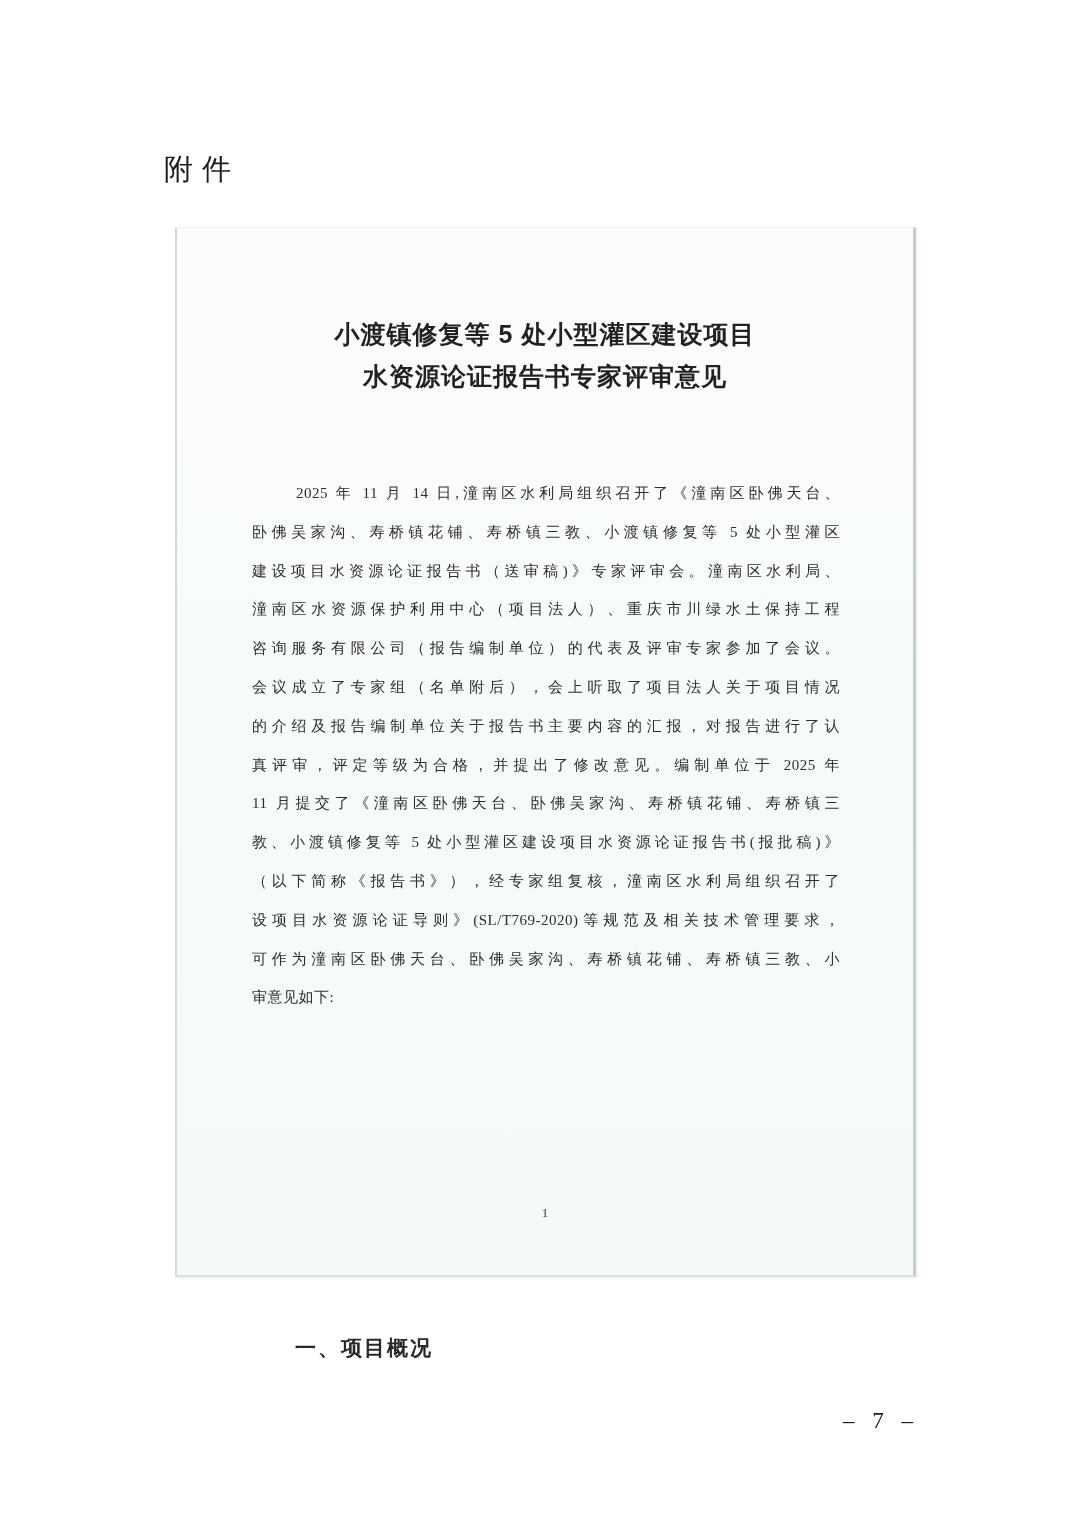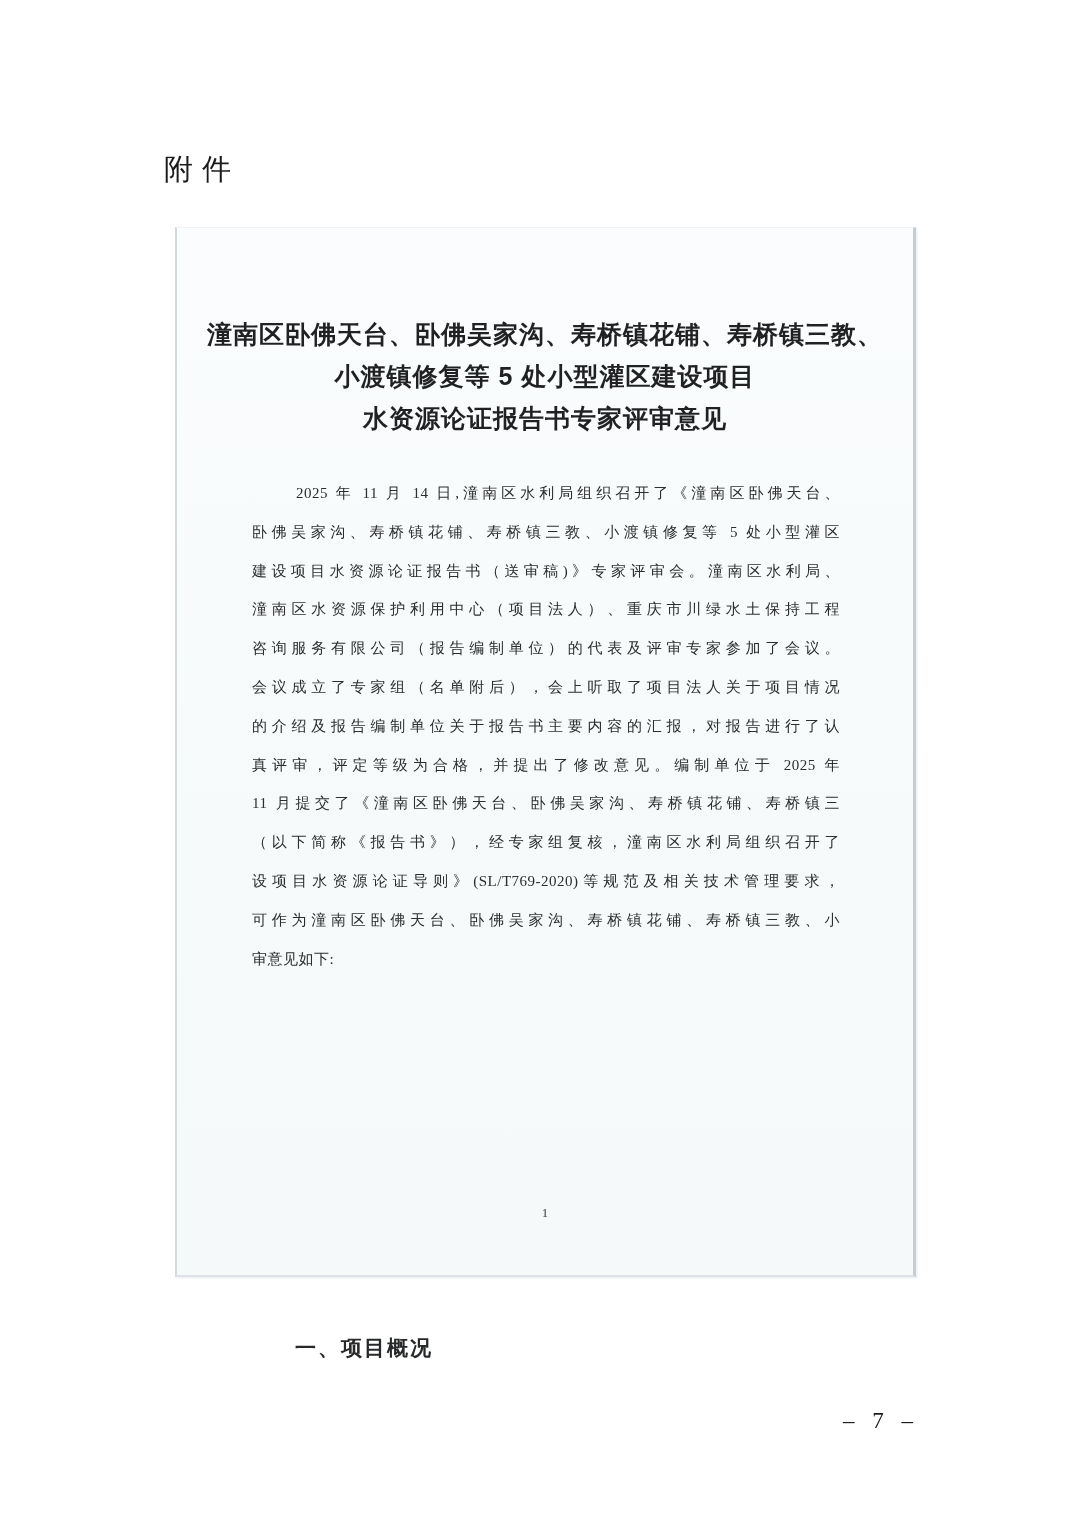--- a/index.html
+++ b/index.html
@@ -106,35 +106,35 @@
 </head>
 <body>
 
 <div class="page">
 
   <div class="attachment-label">附件</div>
 
   <div class="scan-sheet">
 
     <div class="doc-title">
-      <div>潼南区卧佛天台、卧佛吴家沟、寿桥镇花铺、寿桥镇三教、</div>
       <div>小渡镇修复等 5 处小型灌区建设项目</div>
       <div>水资源论证报告书专家评审意见</div>
     </div>
 
     <div class="doc-body">
       <div class="body-line indent">2025 年 11 月 14 日,潼南区水利局组织召开了《潼南区卧佛天台、</div>
       <div class="body-line">卧佛吴家沟、寿桥镇花铺、寿桥镇三教、小渡镇修复等 5 处小型灌区</div>
       <div class="body-line">建设项目水资源论证报告书（送审稿)》专家评审会。潼南区水利局、</div>
       <div class="body-line">潼南区水资源保护利用中心（项目法人）、重庆市川绿水土保持工程</div>
       <div class="body-line">咨询服务有限公司（报告编制单位）的代表及评审专家参加了会议。</div>
       <div class="body-line">会议成立了专家组（名单附后），会上听取了项目法人关于项目情况</div>
       <div class="body-line">的介绍及报告编制单位关于报告书主要内容的汇报，对报告进行了认</div>
       <div class="body-line">真评审，评定等级为合格，并提出了修改意见。编制单位于 2025 年</div>
       <div class="body-line">11 月提交了《潼南区卧佛天台、卧佛吴家沟、寿桥镇花铺、寿桥镇三</div>
+      <div class="body-line">教、小渡镇修复等 5 处小型灌区建设项目水资源论证报告书(报批稿)》</div>
       <div class="body-line">（以下简称《报告书》），经专家组复核，潼南区水利局组织召开了</div>
       <div class="body-line">设项目水资源论证导则》(SL/T769-2020)等规范及相关技术管理要求，</div>
       <div class="body-line">可作为潼南区卧佛天台、卧佛吴家沟、寿桥镇花铺、寿桥镇三教、小</div>
       <div class="body-line last">审意见如下:</div>
     </div>
 
     <div class="section-heading">一、项目概况</div>
 
     <div class="scan-page-number">1</div>
 

